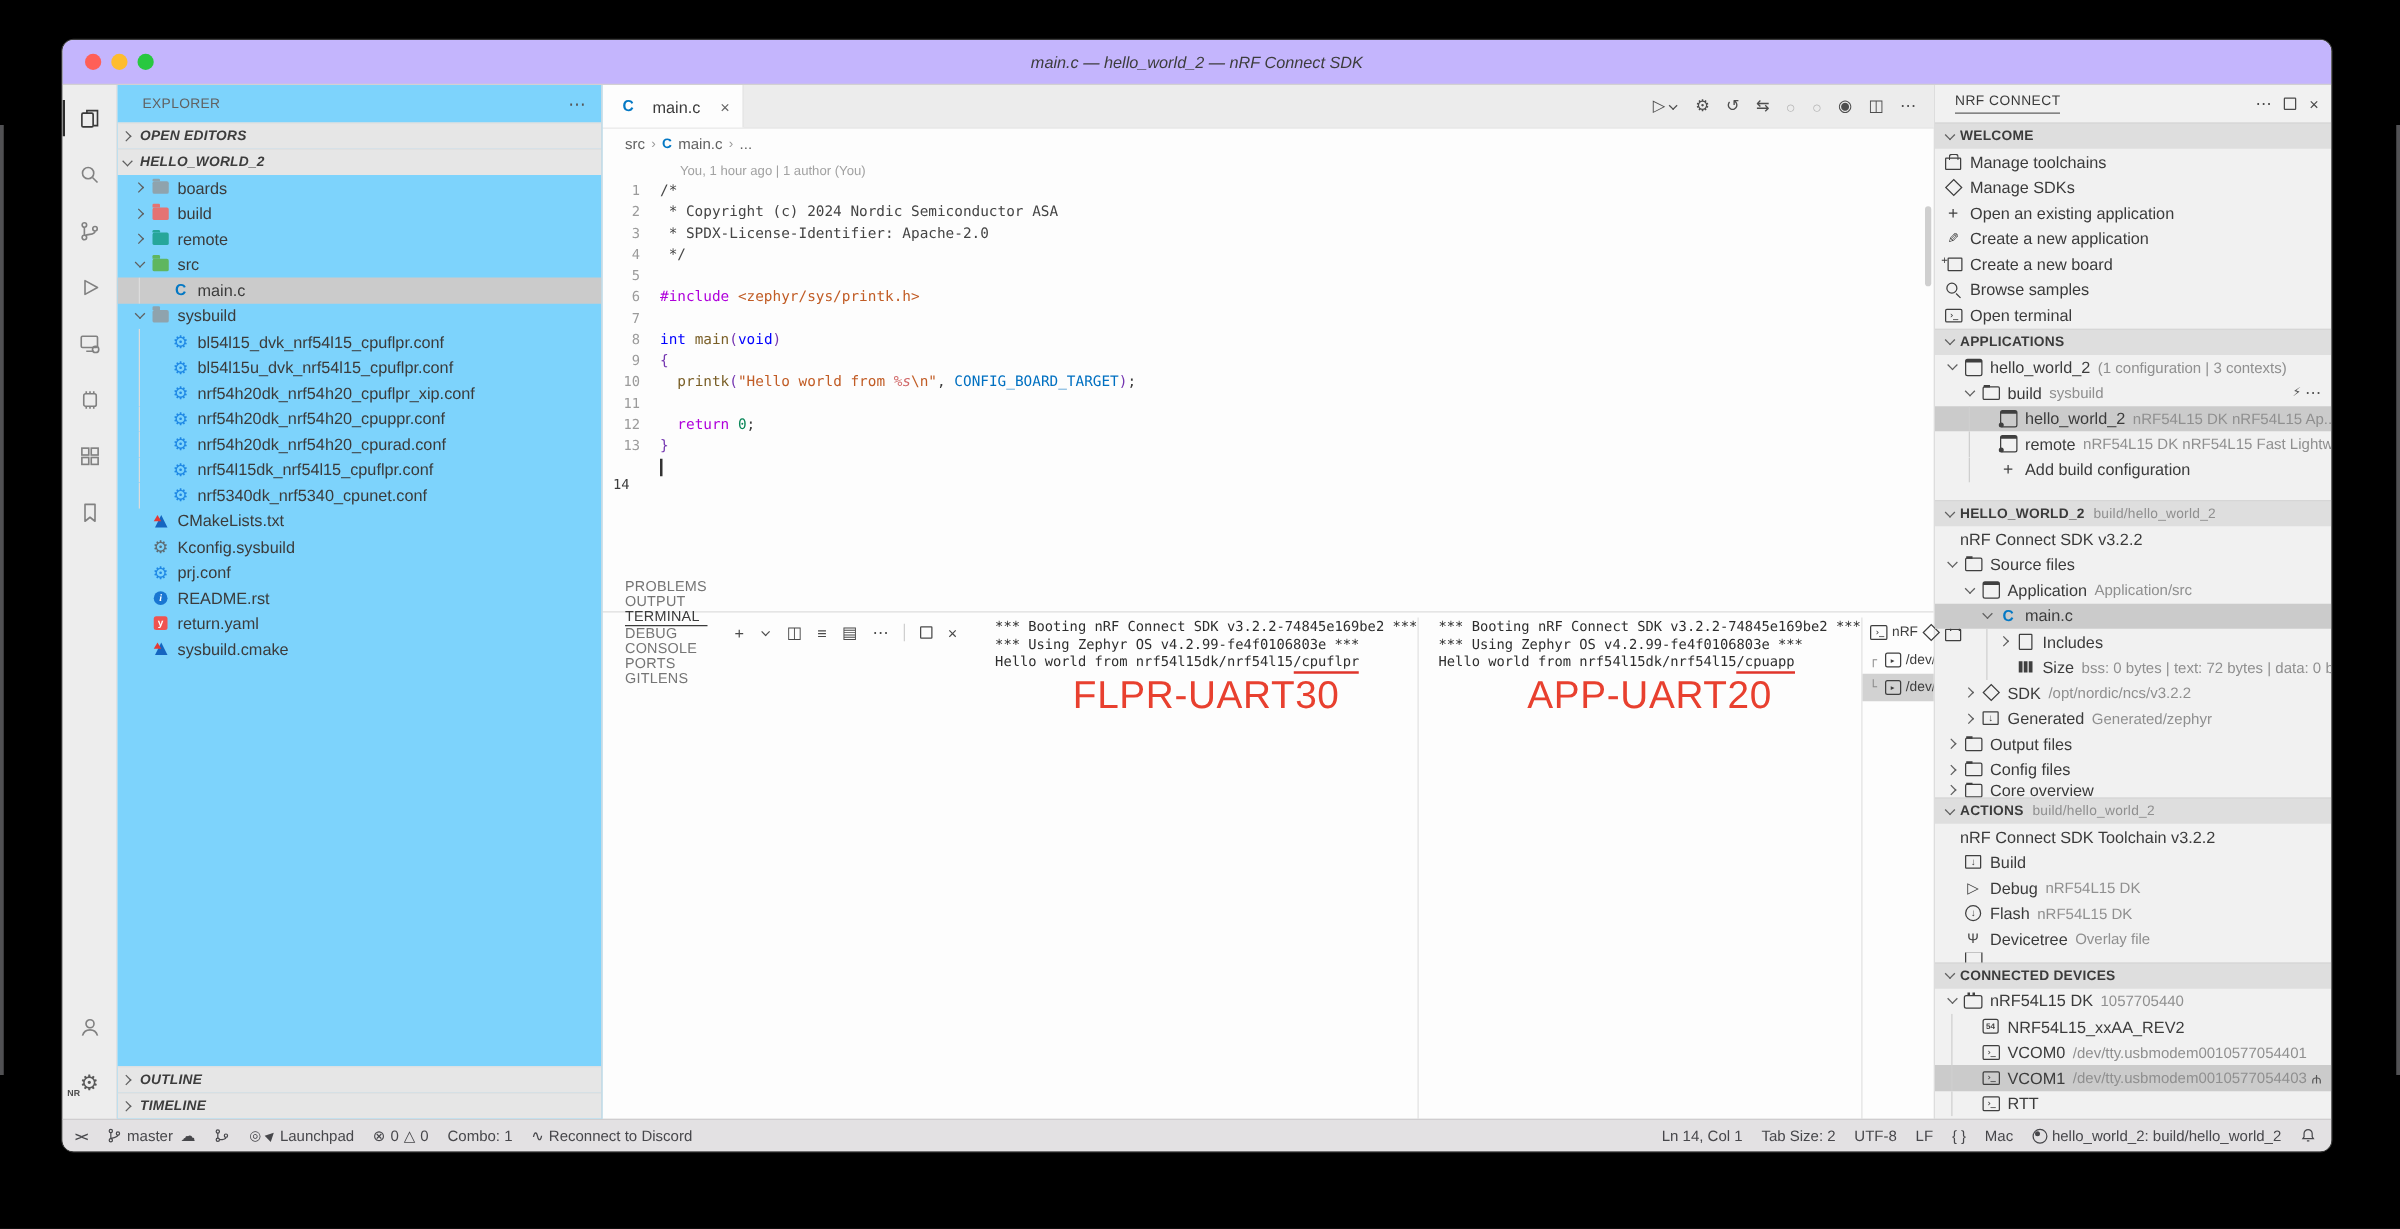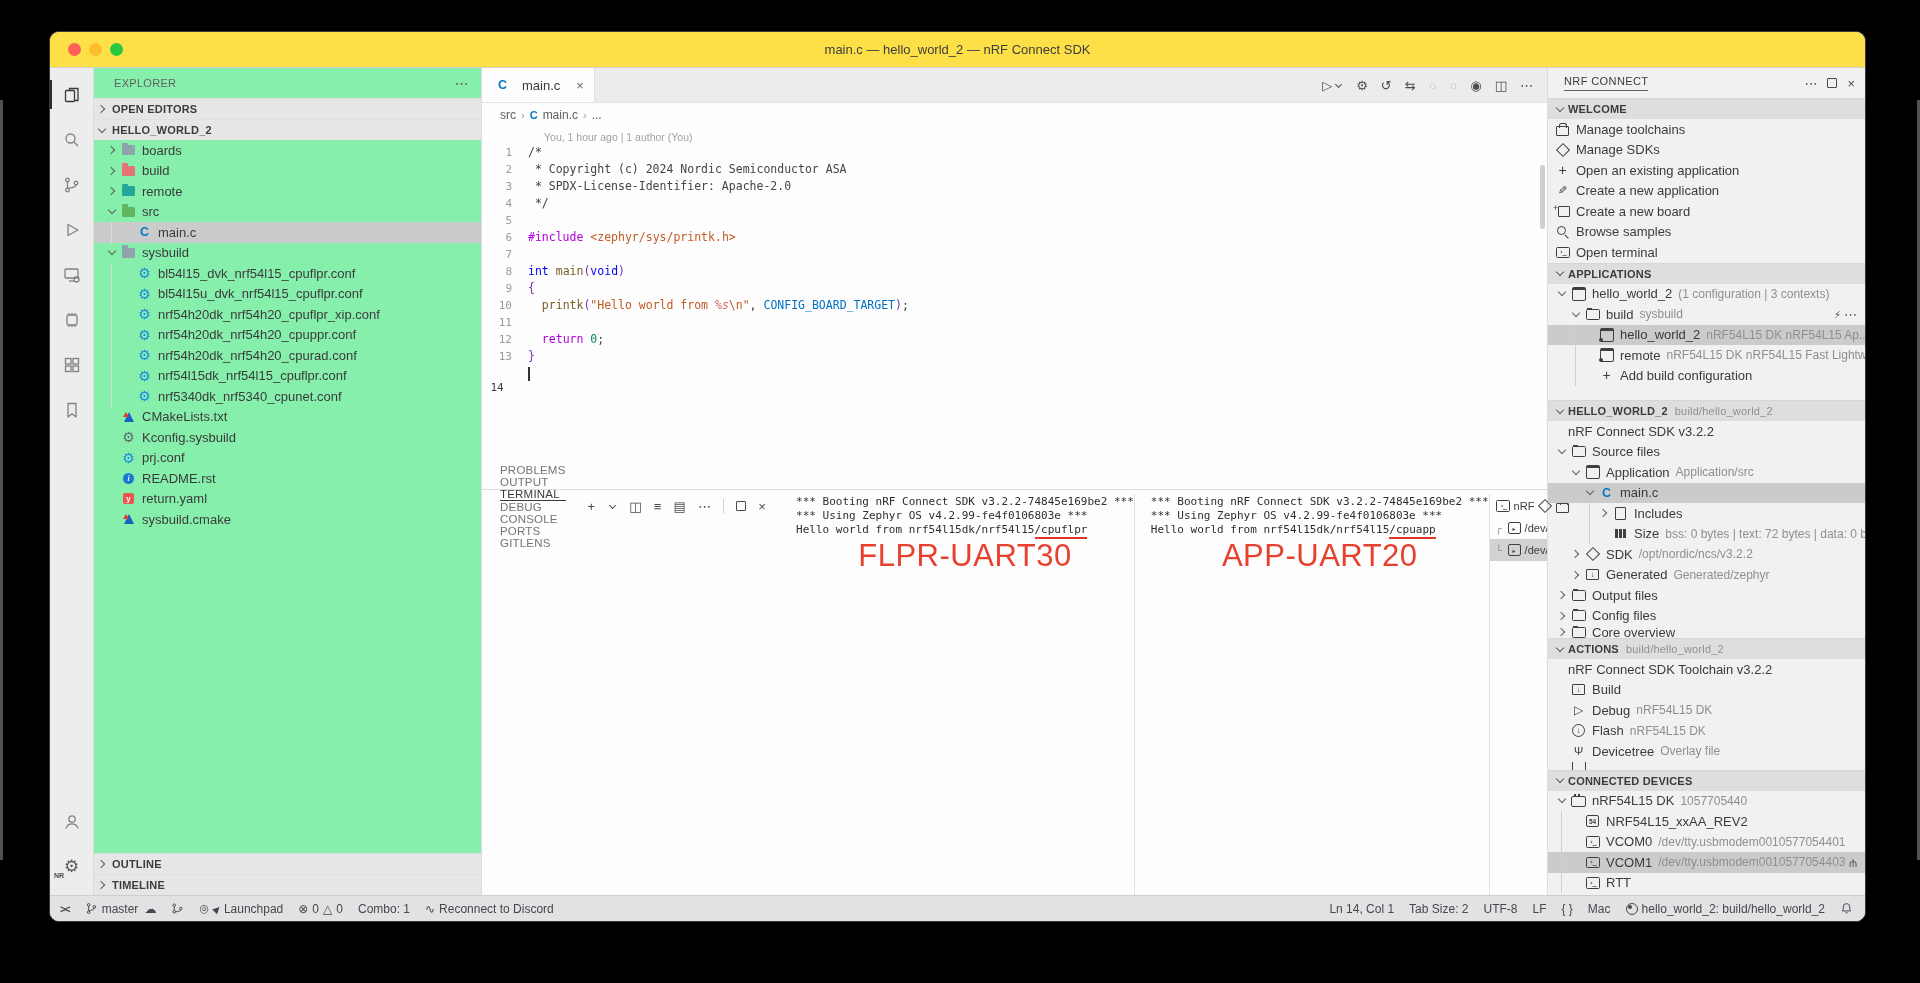--- a/index.html
+++ b/index.html
@@ -4,44 +4,44 @@
 <style>
   * { margin:0; padding:0; box-sizing:border-box; }
   html,body { width:1920px; height:983px; background:#000; font-family:"Liberation Sans","DejaVu Sans",sans-serif; overflow:hidden; }
   .edge { position:absolute; width:3px; top:100px; height:760px; background:#9a9aa0; opacity:.55; }
   .edge.l { left:0; } .edge.r { right:0; }
 
   .window { position:absolute; left:49px; top:31px; width:1817px; height:891px; border-radius:10px; overflow:hidden;
             background:#f2f2f2; box-shadow:0 25px 70px rgba(0,0,0,.6); display:flex; flex-direction:column; border:1px solid #3a3a3a; }
 
   
-  .titlebar { height:36px; background:#fde047; border-bottom:1px solid #d2d0d2; display:flex; align-items:center; position:relative; flex:0 0 36px; }
+  .titlebar { height:36px; background:#c4b5fd; border-bottom:1px solid #d2d0d2; display:flex; align-items:center; position:relative; flex:0 0 36px;font-style:italic; }
   .lights { display:flex; gap:8px; padding-left:18px; }
   .light { width:13px; height:13px; border-radius:50%; }
   .light.r { background:#ff5f57; } .light.y { background:#febc2e; } .light.g { background:#28c840; }
   .wtitle { position:absolute; left:0; right:0; text-align:center; font-size:13px; color:#3d3d3d; }
 
   .main { flex:1; display:flex; min-height:0; }
 
   
   .actbar { width:44px; flex:0 0 44px; background:#ededed; border-right:1px solid #ddd; display:flex; flex-direction:column; align-items:center; padding-top:4px; }
   .act { width:44px; height:45px; display:flex; align-items:center; justify-content:center; position:relative; color:#7d7d7d; }
   .act svg { stroke:#818181; fill:none; stroke-width:1.3; }
   .act.on svg { stroke:#383838; }
   .act.on::before { content:""; position:absolute; left:0; top:8px; bottom:8px; width:2px; background:#2c2c2c; }
   .act-bottom { margin-top:auto; display:flex; flex-direction:column; align-items:center; padding-bottom:6px; }
   .gearchar { font-size:17px; color:#5a5a5a; position:relative; }
   .nrbadge { position:absolute; left:-10px; bottom:-2px; font-size:7px; font-weight:700; color:#4a4a4a; letter-spacing:0; }
 
   
-  .sidebar { width:388px; flex:0 0 388px; background:#86efac; border-right:1px solid #ddd; position:relative; font-size:13px; color:#424242; overflow:hidden; }
+  .sidebar { width:388px; flex:0 0 388px; background:#7dd3fc; border-right:1px solid #ddd; position:relative; font-size:13px; color:#424242; overflow:hidden; }
   .sb-title { height:30px; display:flex; align-items:center; padding:0 12px 0 20px; font-size:11px; letter-spacing:.3px; color:#616161; }
   .sb-title .more { margin-left:auto; font-size:14px; color:#555; }
   .sb-sec { height:21px; display:flex; align-items:center; background:#e6e6e6; border-top:1px solid #e0e0e0; font-size:11px; font-weight:700; color:#3c3c3c; letter-spacing:.2px; }
-  .sb-sec .lbl { margin-left:2px; }
+  .sb-sec .lbl { margin-left:2px;font-style:italic; }
   .tree { padding-bottom:4px; }
   .trow { height:20.5px; display:flex; align-items:center; white-space:nowrap; overflow:hidden; position:relative; cursor:pointer; }
   .trow .lbl { color:#3b3b3b; }
   .trow .desc { margin-left:6px; font-size:12px; color:#8f8f8f; }
   .trow.sel { background:#cbcbcb; }
   .e0 { padding-left:10px; } .e1 { padding-left:26px; }
   .gl1::before { content:""; position:absolute; left:17px; top:0; bottom:0; width:1px; background:#dcdcdc; }
   .sb-bottom { position:absolute; bottom:0; left:0; right:0; }
 
   

